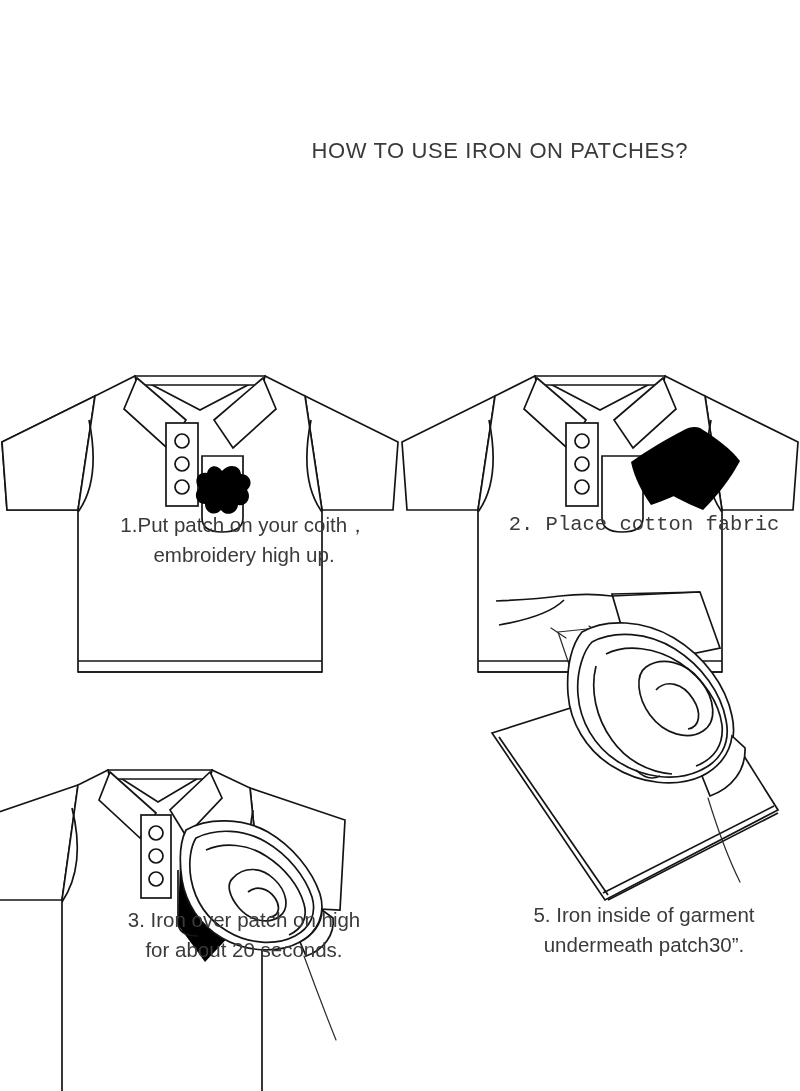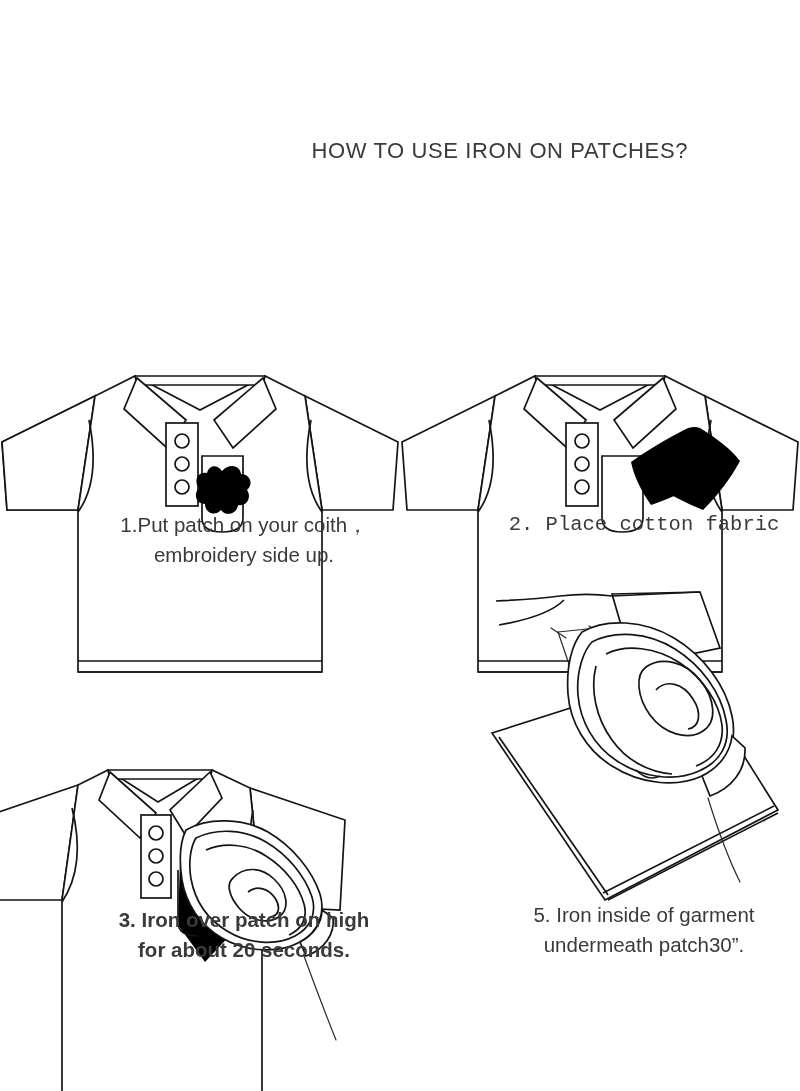--- a/index.html
+++ b/index.html
@@ -56,21 +56,21 @@
     display: block;
     white-space: pre;
   }
   #panel-1 { left: 0px;   top: 180px; }
   #panel-2 { left: 400px; top: 180px; }
   #panel-3 { left: 0px;   top: 570px; }
   #panel-4 { left: 400px; top: 570px; }
 
   #cap-1 { top: 330px; }
   #cap-2 { top: 330px; font-family: Liberation Mono, monospace; }
-  #cap-3 { top: 335px; font-weight: bold; }
+  #cap-3 { top: 335px; }
   #cap-4 { top: 330px; }
 
   svg { display: block; overflow: visible; }
   .ln-shape {
     fill: #ffffff;
     stroke: #141414;
     stroke-width: 1.7;
     stroke-linejoin: miter;
     stroke-linecap: butt;
   }
@@ -139,21 +139,21 @@
              C 252 317 247 327 238 325
              C 237 334 226 337 221 330
              C 215 337 205 333 205 324
              C 196 324 193 314 199 308
              C 193 301 198 291 207 293
              C 209 285 217 284 222 291 Z"></path>
       </svg>
     </div>
     <div class="caption" id="cap-1">
       <span class="ln">1.Put patch on your coith，</span>
-      <span class="ln">embroidery side up.</span>
+      <span class="ln">embroidery high up.</span>
     </div>
   </div>
 
   <div class="panel" id="panel-2">
     <div class="art">
       <svg width="400" height="320" viewBox="0 0 400 320" aria-hidden="true">
         <path class="ln-shape" d="M 95 216 L 2 262 L 7 330 L 78 330 Z"></path>
         <path class="ln-shape" d="M 305 216 L 398 262 L 393 330 L 322 330 Z"></path>
         <path class="ln-shape" d="M 78 330 L 78 492 L 322 492 L 322 330 L 305 216 L 265 196 L 200 230 L 135 196 L 95 216 Z"></path>
         <path class="ln-stroke" d="M 89 240 C 97 280 94 310 78 332"></path>

